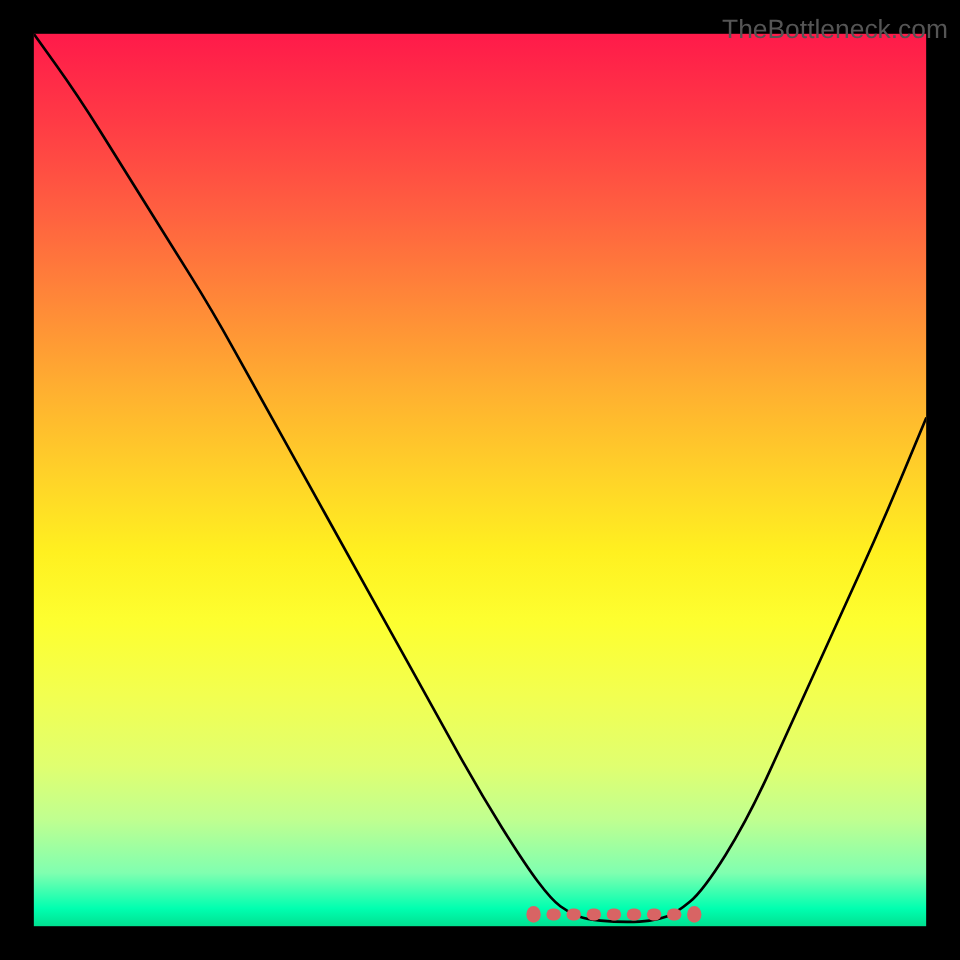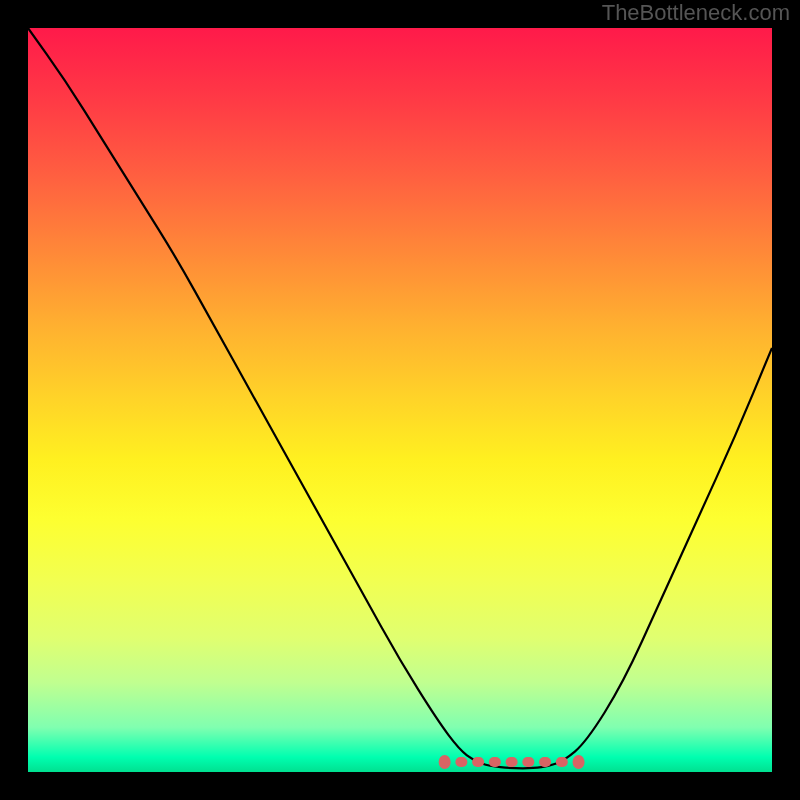--- a/index.html
+++ b/index.html
@@ -5,21 +5,21 @@
   * { margin: 0; padding: 0; box-sizing: border-box; }
   body {
     width: 800px;
     height: 800px;
     background: #000;
     position: relative;
     font-family: Arial, sans-serif;
   }
   .watermark {
     position: absolute;
-    top: 0;
+    top: 12px;
     right: 10px;
     color: #555;
     font-size: 22px;
     font-weight: 500;
     z-index: 10;
   }
   .plot-area {
     position: absolute;
     left: 28px;
     top: 28px;

